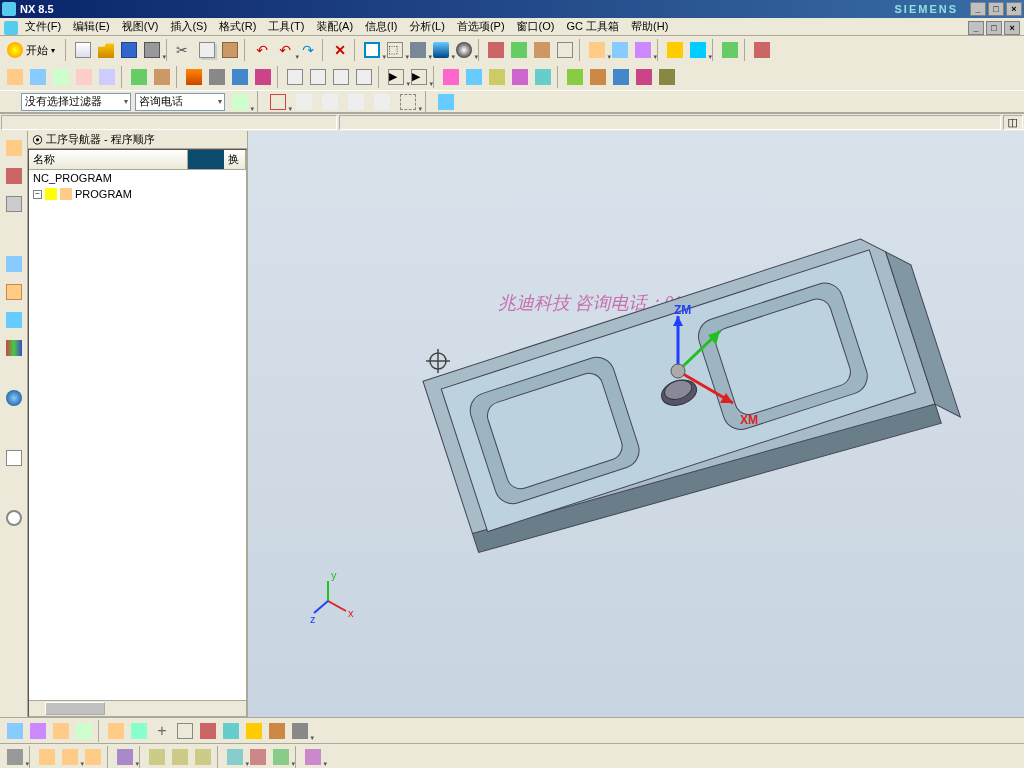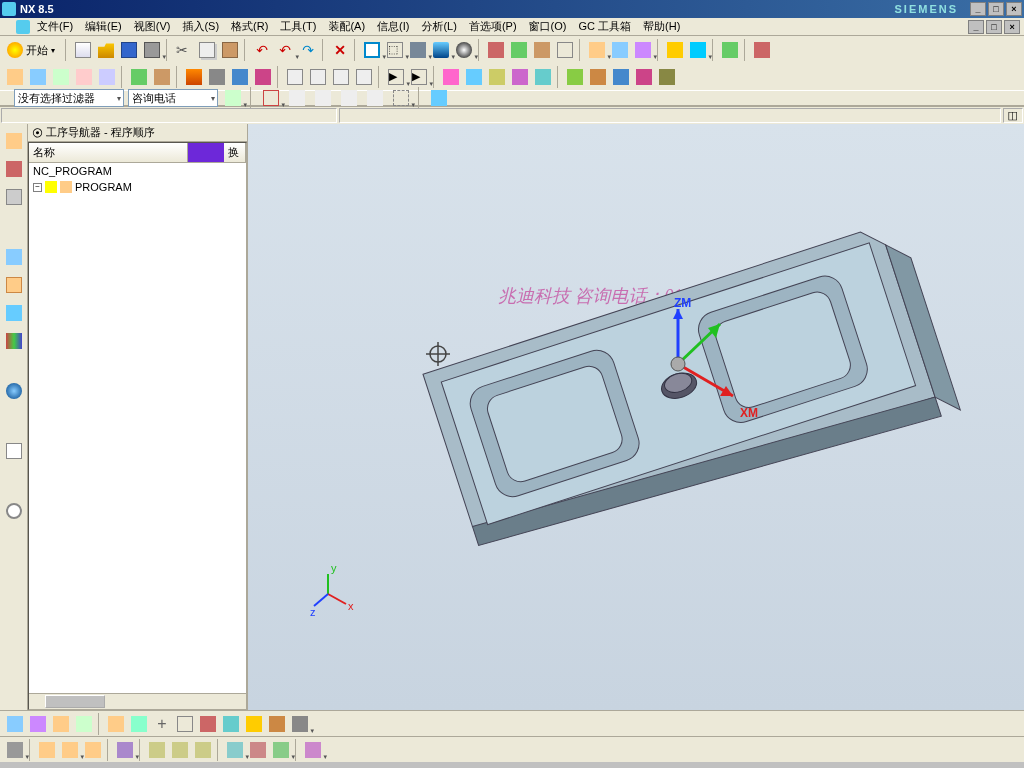--- a/index.html
+++ b/index.html
@@ -3,45 +3,45 @@
 <meta charset="utf-8">
 <style>
 * { box-sizing: border-box; margin:0; padding:0; font-family: "Microsoft YaHei", SimSun, Arial, sans-serif; font-size:11px; }
 body { width:1024px; height:768px; background:#c0c0c0; overflow:hidden; position:relative; }
 .titlebar { height:18px; background:linear-gradient(to right,#0a246a,#3a6ea5); color:#fff; display:flex; align-items:center; padding:0 2px; }
 .titlebar .logo { width:14px; height:14px; background:#5ce; margin-right:4px; border-radius:2px; }
 .titlebar .title { flex:1; font-weight:bold; }
 .titlebar .brand { color:#8fe0e0; font-weight:bold; letter-spacing:2px; margin-right:12px;}
 .titlebar .winbtns { display:flex; gap:2px; }
 .titlebar .winbtns span { width:16px; height:14px; background:#c0c0c0; border:1px solid #808080; display:inline-flex; align-items:center; justify-content:center; color:#000; font-size:9px; font-weight:bold;}
-.menubar { height:18px; background:#ece9d8; border-bottom:1px solid #aca899; display:flex; align-items:center; padding-left:16px; gap:2px;}
+.menubar { height:18px; background:#ece9d8; border-bottom:1px solid #aca899; display:flex; align-items:flex-end; padding-left:4px; gap:2px;}
 .menubar span { padding:1px 5px; cursor:default; }
 .menubar .winbtns2 { margin-left:auto; display:flex; gap:2px; padding-right:4px;}
 .menubar .winbtns2 span { width:16px; height:14px; background:#c0c0c0; border:1px solid #808080; display:inline-flex; align-items:center; justify-content:center; font-size:9px; font-weight:bold;}
 .toolbar-area{ background:#ece9d8; border-bottom:1px solid #aca899;}
 .toolbar { height:28px; background:#ece9d8; display:flex; align-items:center; padding:0 4px; gap:1px; flex-wrap:nowrap; overflow:hidden;}
 .toolbar.row2{ height:26px;}
 .tbtn { width:22px; height:22px; display:inline-flex; align-items:center; justify-content:center; border:1px solid transparent; cursor:default; position:relative;}
 .tsep{ width:4px; height:22px; border-left:1px solid #aca899; margin:0 2px;}
 .tdrop::after{ content:"▾"; font-size:7px; color:#555; position:absolute; right:-4px; bottom:-1px;}
 .startbtn{ height:22px; padding:0 6px 0 2px; display:inline-flex; align-items:center; gap:3px; border:1px solid transparent;}
 .ico{ width:16px; height:16px; display:inline-block; }
-.filterbar{ height:15px; background:#ece9d8; display:flex; align-items:center; padding:0 14px; gap:4px; border-top:1px solid #fff;}
+.filterbar{ height:22px; background:#ece9d8; display:flex; align-items:center; padding:0 21px; gap:4px; border-top:1px solid #fff;}
 .combo{ height:18px; background:#fff; border:1px solid #7f9db9; padding:0 14px 0 3px; display:inline-flex; align-items:center; position:relative; min-width:80px;}
 .combo::after{content:"▾"; position:absolute; right:2px; font-size:8px; color:#555;}
 .statusbar{ height:18px; background:#ece9d8; border-top:1px solid #aca899; display:flex;}
 .statuscell{ flex:1; border:1px inset #fff; margin:1px; padding:0 4px; background:#ece9d8;}
 .statuscell.small{flex:0 0 18px;}
 .main{ display:flex; height:calc(768px - 18px - 18px - 28px - 26px - 22px - 18px - 26px - 26px); background:#ece9d8;}
 .leftstrip{ width:28px; background:#ece9d8; border-right:1px solid #aca899; display:flex; flex-direction:column; align-items:center; padding-top:4px; gap:2px;}
 .leftstrip .tbtn{ width:24px; height:26px;}
 .navpanel{ width:220px; background:#ece9d8; display:flex; flex-direction:column; border-right:1px solid #aca899;}
 .navhead{ height:18px; background:#ece9d8; border-bottom:1px solid #aca899; padding:2px 4px; display:flex; align-items:center; gap:3px;}
 .navgrid{ flex:1; background:#fff; border:1px inset #aca899; margin:0; overflow:auto; position:relative;}
-.navcols{ display:flex; background:#6d28d9; border-bottom:1px solid #aca899; position:sticky; top:0;gap:36px;}
+.navcols{ display:flex; background:#0c4a6e; border-bottom:1px solid #aca899; position:sticky; top:0;gap:36px;}
 .navcols div{ padding:2px 4px; border-right:1px solid #aca899; background:linear-gradient(#fff,#ece9d8);}
 .navcols .c1{flex:1;} .navcols .c2{width:22px;}
 .treerow{ display:flex; align-items:center; height:16px; padding-left:4px; white-space:nowrap;}
 .treerow .exp{width:9px; height:9px; border:1px solid #808080; display:inline-flex; align-items:center; justify-content:center; font-size:8px; line-height:1; margin-right:3px; background:#fff;}
 .treerow.sel{ background:#316ac5; color:#fff;}
 .treerow .spacer{display:inline-block;}
 .viewport{ flex:1; background:linear-gradient(#d8e2eb,#c8d4e0); position:relative; overflow:hidden;}
 .watermark{ position:absolute; left:250px; top:160px; color:#c86eb0; font-size:18px; font-style:italic; font-family:"KaiTi","STKaiti",serif;}
 .axislbl{ position:absolute; color:#444; font-weight:bold; font-size:12px;}
 .bottombar1, .bottombar2{ height:26px; background:#ece9d8; border-top:1px solid #aca899; display:flex; align-items:center; padding:0 4px; gap:1px;}

